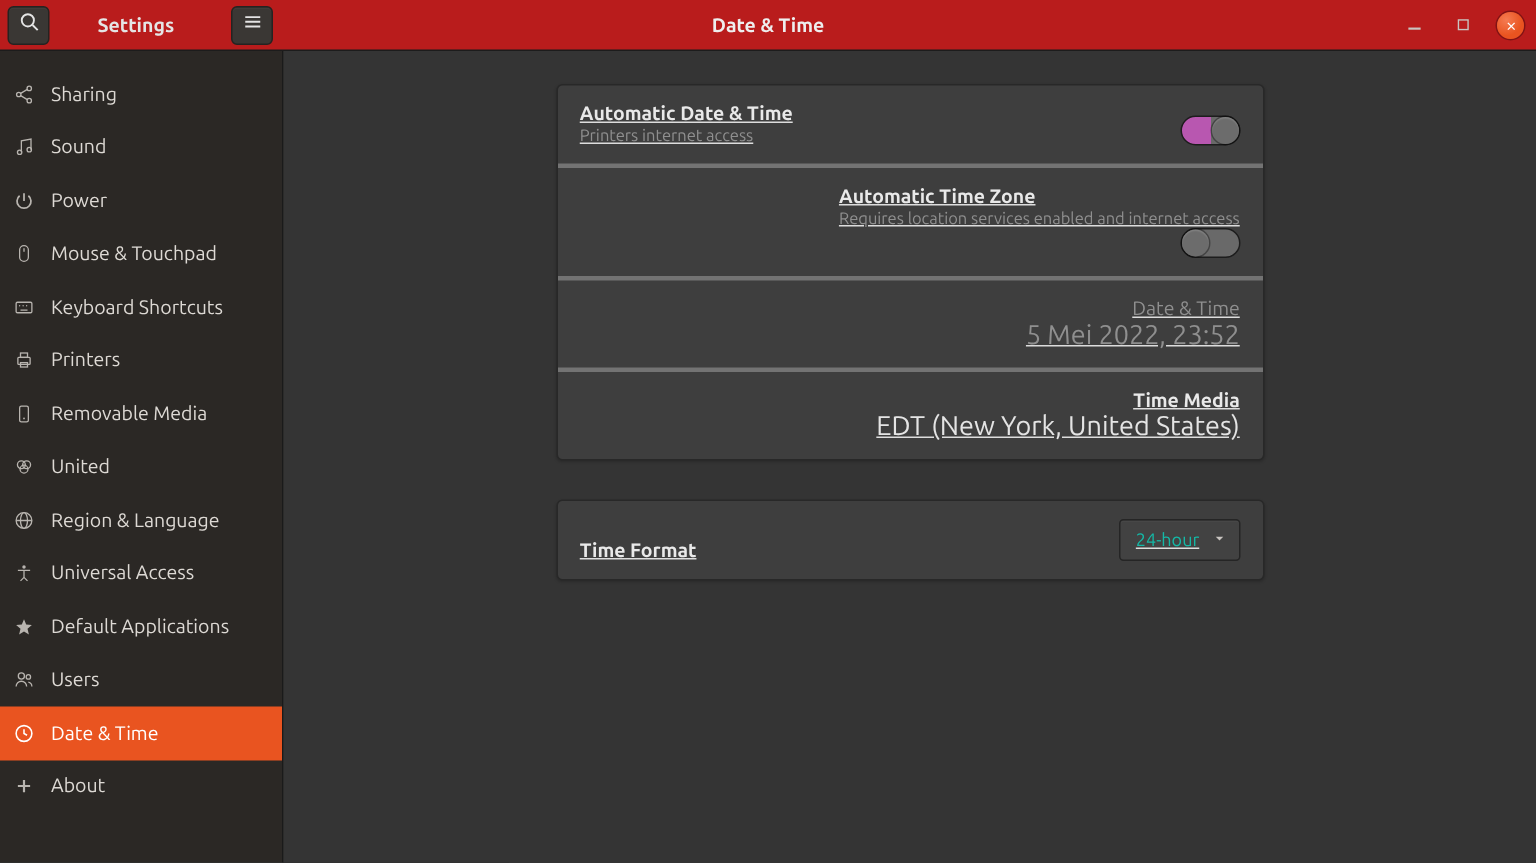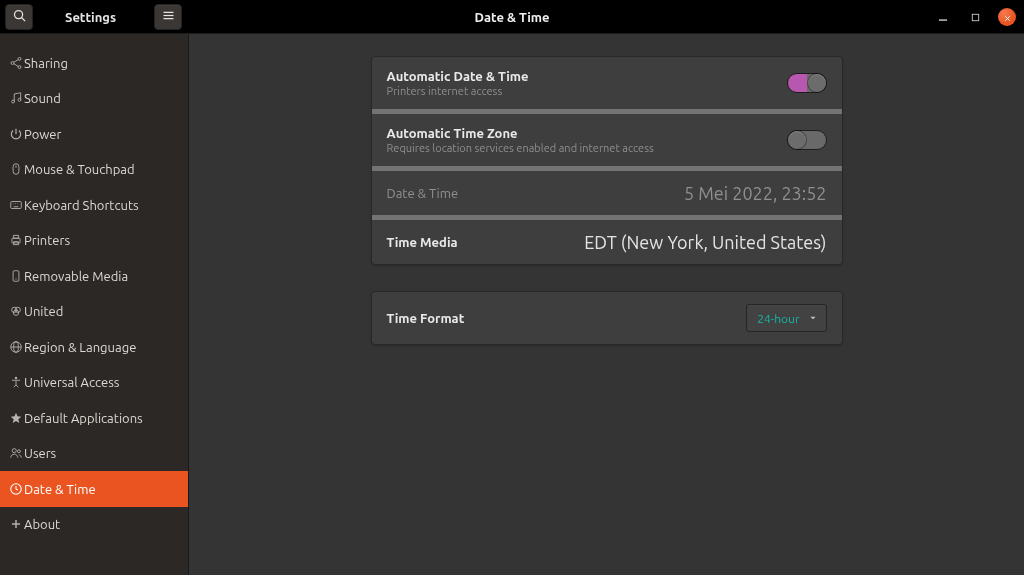--- a/index.html
+++ b/index.html
@@ -2,21 +2,21 @@
 <html><head>
   <meta charset="utf-8">
   <style>
     * { margin: 0; padding: 0; box-sizing: border-box; }
     html, body { width: 1024px; height: 575px; overflow: hidden; font-family: Ubuntu, "Segoe UI", sans-serif; }
     body { background: #2e2e2e; color: #ddd; display: flex; flex-direction: column; }
 
     
     .titlebar {
       height: 34px;
-      background: #000000;
+      background: #b91c1c;
       border-bottom: 1px solid #1c1c1c;
       display: flex;
       align-items: center;
       position: relative;
     }
     .tb-left { display: flex; align-items: center; gap: 10px; padding-left: 5px; }
     .tb-button {
       width: 28px; height: 26px;
       background: #3a3734;
       border: 1px solid #252321;
@@ -55,21 +55,21 @@
       background: #2b2825;
       border-right: 1px solid #1a1a1a;
       overflow-y: auto;
       padding-top: 11px;
       padding-bottom: 8px;
     }
     .side-item {
       height: 35.5px;
       display: flex; align-items: center;
       padding-left: 8px;
-      gap: 0;
+      gap: 10px;
       color: #ddd9d4;
       font-size: 13px;
       cursor: pointer;
     }
     .side-item.active { background: #e95420; color: #fff; }
     .side-icon { width: 16px; height: 16px; display: flex; align-items: center; justify-content: center; flex: 0 0 16px; color: #b8b4af; }
     .side-item.active .side-icon { color: #fff; }
     .side-icon svg { width: 14px; height: 14px; }
 
     
@@ -78,23 +78,23 @@
       width: 472px;
       background: #3e3e3e;
       border: 1px solid #282828;
       border-radius: 4px;
       overflow: hidden;
       box-shadow: 0 1px 2px rgba(0,0,0,0.2);
     }
     .card + .card { margin-top: 26px; }
     .row {
       padding: 12px 15px;
-      display: flex; align-items: center; justify-content: space-between;
-    }
-    .row + .row { border-top: 5px solid #737373; }
+      display: flex; align-items: flex-end; justify-content: space-between; text-decoration: underline;
+    }
+    .row + .row { border-top: 3px solid #737373; flex-direction: column; }
     .row-left { display: flex; flex-direction: column; gap: 2px; }
     .row-title { color: #e9e9e9; font-size: 13px; font-weight: 700; }
     .row-sub { color: #8f8f8f; font-size: 11px; }
     .row-dim .row-title { color: #8f8f8f; font-weight: 400; }
     .row-value { color: #e4e4e4; font-size: 18px; }
     .row-value.dim { color: #8f8f8f; }
 
     
     .toggle {
       width: 40px; height: 20px;

